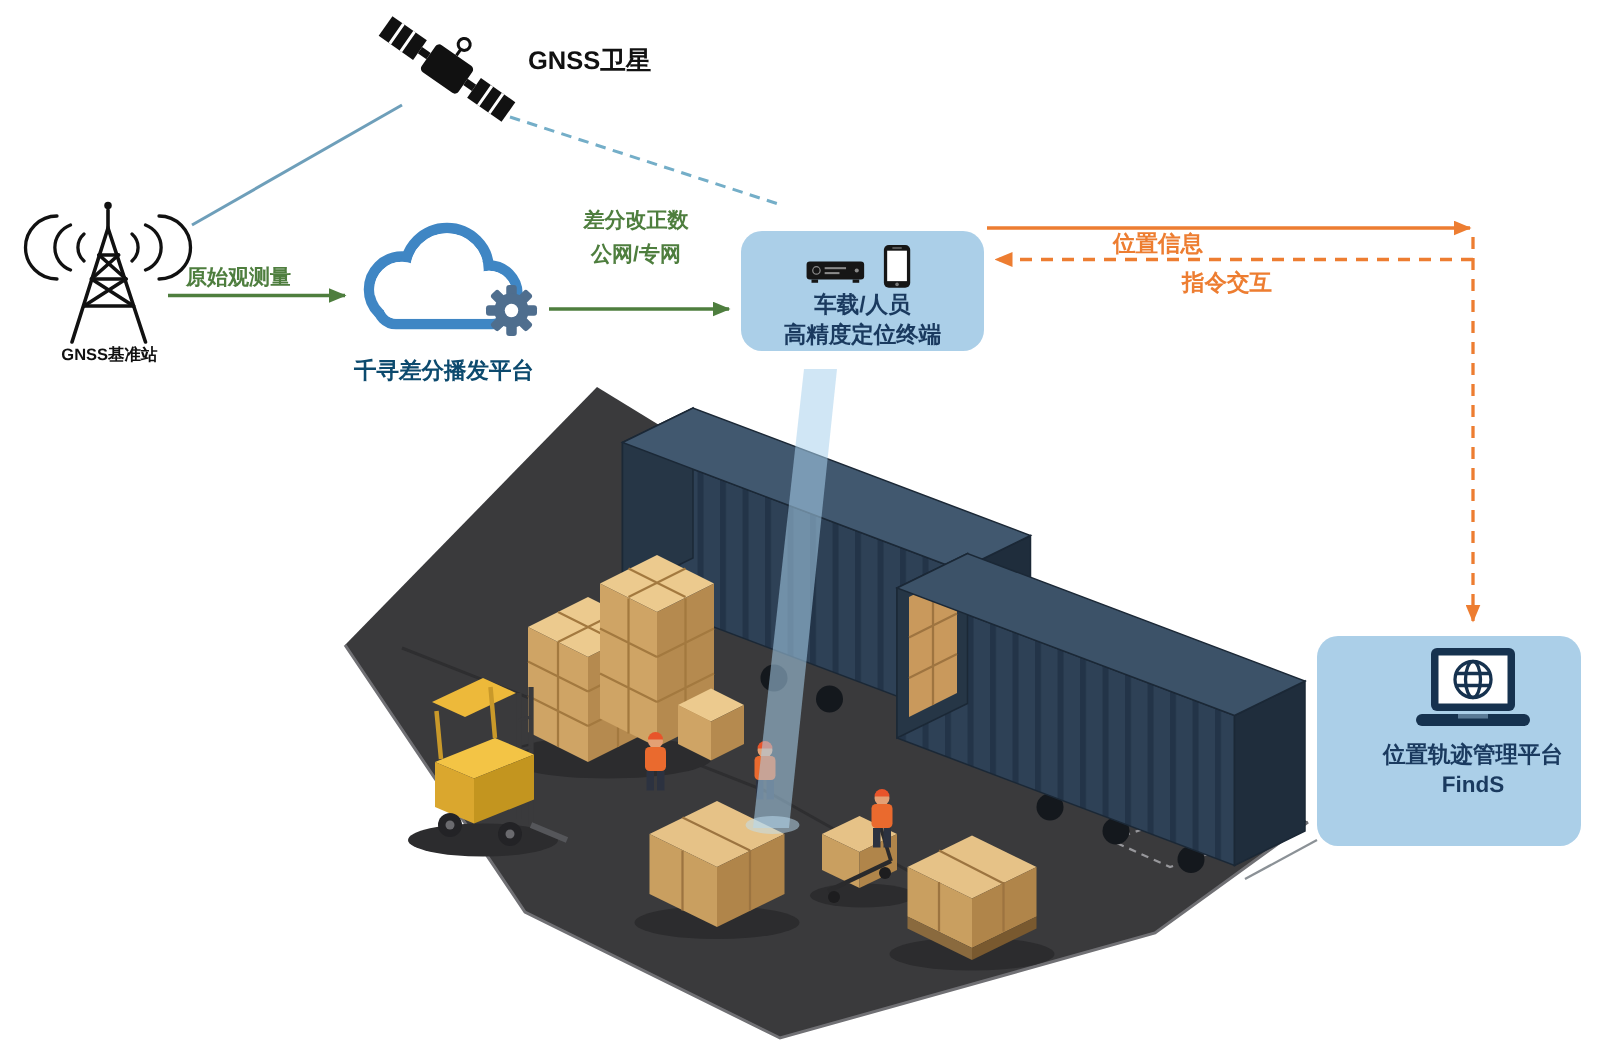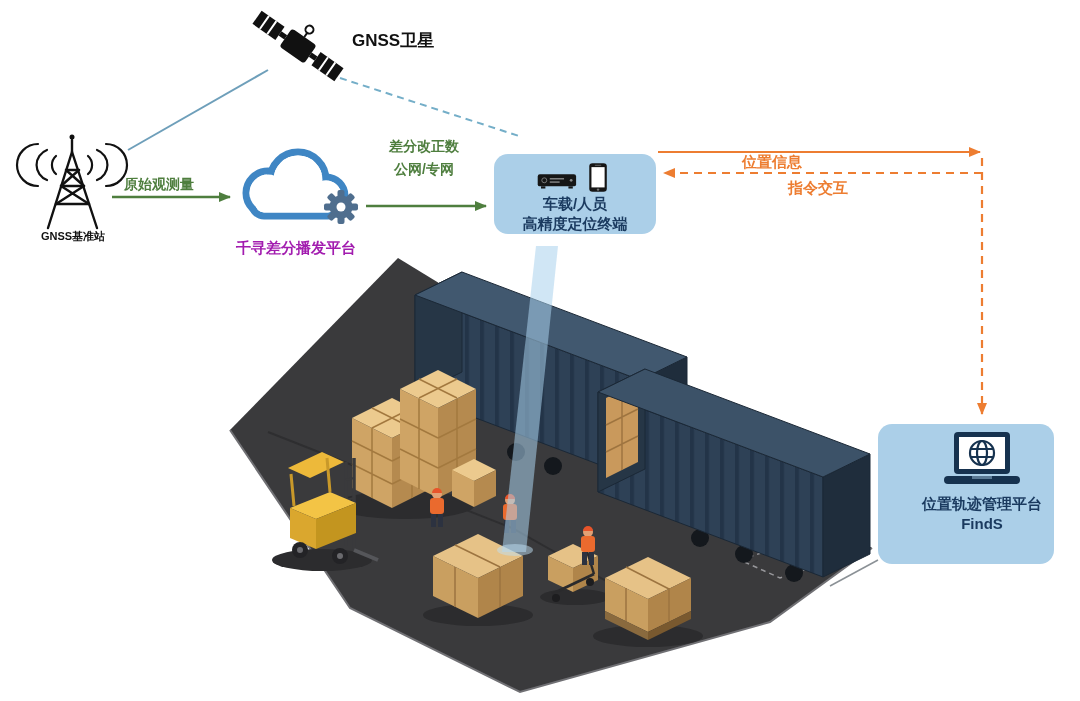--- a/index.html
+++ b/index.html
@@ -5,21 +5,21 @@
   html,body{margin:0;padding:0;background:#fff;}
   #canvas{
     position:relative;width:1080px;height:701px;background:#ffffff;
     font-family:"Liberation Sans","DejaVu Sans",sans-serif;overflow:hidden;
   }
   #scene-svg{position:absolute;left:0;top:0;}
   .lbl{position:absolute;white-space:nowrap;}
   .lbl-black{color:#111111;font-weight:700;}
   .lbl-green{color:#4e7e3e;font-weight:700;font-size:14px;}
   .lbl-orange{color:#ed7d31;font-weight:700;font-size:14px;}
-  .lbl-navy{color:#a21caf;font-weight:700;}
+  .lbl-navy{color:#0c4a6e;font-weight:700;}
   .center{text-align:center;}
   .card{
     position:absolute;background:#abcfe8;border-radius:14px;
     display:flex;flex-direction:column;align-items:center;
   }
   .terminal-card{left:494px;top:138px;width:162px;height:80px;margin-top:16px;}
   .finds-card{left:878px;top:424px;width:176px;height:140px;padding-top:6px;box-sizing:border-box;padding-left:32px;}
   .card-text{color:#1a3a5f;font-weight:700;font-size:15px;line-height:20px;text-align:center;}
   .sat-label{left:352px;top:29px;font-size:17px;}
   .bs-label{left:8px;top:229px;width:130px;font-size:11px;}

